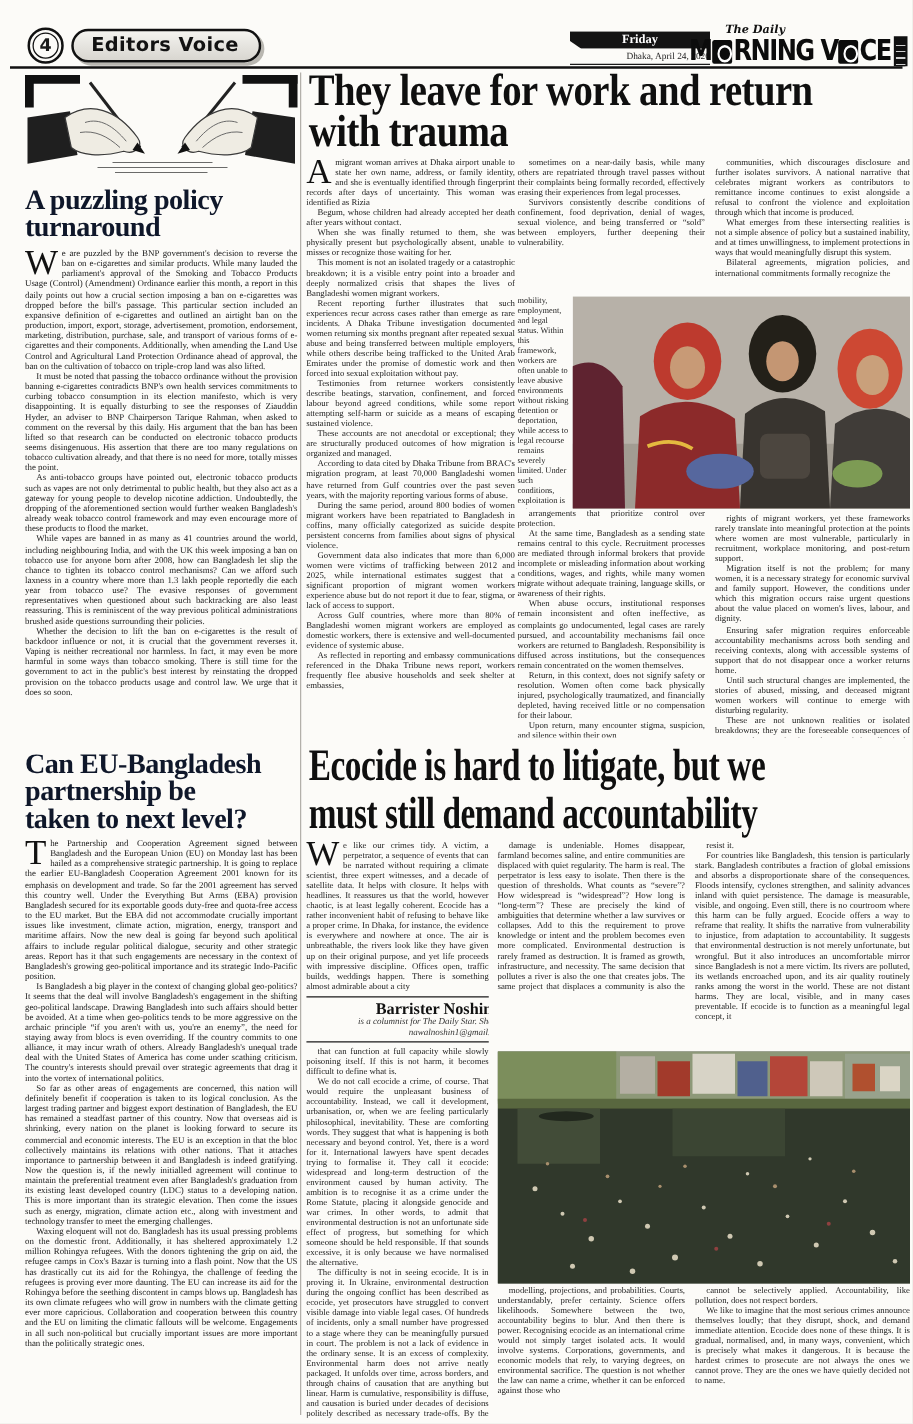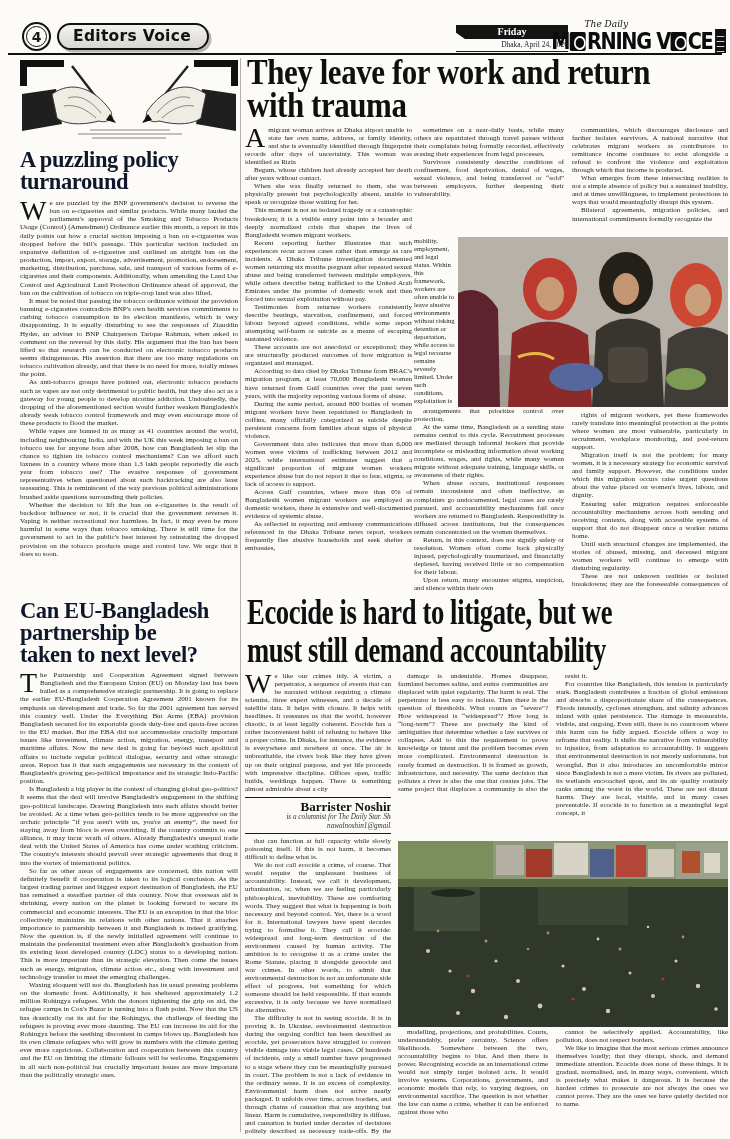--- a/index.html
+++ b/index.html
@@ -33,21 +33,21 @@
     background:#141414; color:#fff; text-align:center;
     font-family:"Liberation Serif", serif; font-weight:bold; font-size:10px; line-height:14px;
     clip-path:polygon(0 0,100% 0,100% 100%,9px 100%,0 55%);
   }
   .dateline {
     position:absolute; left:456px; top:40px; width:112px; text-align:right;
     font-size:7.5px; color:#222; border-bottom:1.3px solid #1a1a1a; padding-bottom:2px;
   }
   .masthead { position:absolute; right:4px; top:20px; width:170px; height:34px; }
   .masthead .the-daily {
-    position:absolute; right:98px; top:-1px; font-size:9px; font-weight:normal; font-style:italic;
+    position:absolute; right:98px; top:-1px; font-size:9px; font-weight:bold; font-style:italic;
     font-family:"DejaVu Serif", serif; color:#111; white-space:nowrap;
   }
   .masthead-main {
     position:absolute; right:0; top:8px; display:flex; align-items:center;
     font-family:"DejaVu Sans", sans-serif; font-weight:bold; font-size:23px;
     letter-spacing:-1.5px; color:#0c0c0c;
     transform:scaleX(.84); transform-origin:100% 50%; white-space:nowrap;
   }
   .o-block {
     display:inline-block; width:19px; height:19px; background:#0c0c0c; border-radius:2px;
@@ -205,29 +205,29 @@
 
   <div id="hl-trauma" class="headline-main">
     <span class="hl">They leave for work and return</span>
     <span class="hl">with trauma</span>
   </div>
 
   <div id="a1c1" class="col">
     <p class="lead"><span class="dc">A</span><span>migrant woman arrives at Dhaka airport unable to state her own name, address, or family identity, and she is eventually identified through fingerprint records after days of uncertainty. This woman was identified as Rizia</span></p>
     <div>
         <p>Begum, whose children had already accepted her death after years without contact.</p>
-        <p>When she was finally returned to them, she was physically present but psychologically absent, unable to speak or recognize those waiting for her.</p>
+        <p>When she was finally returned to them, she was physically present but psychologically absent, unable to misses or recognize those waiting for her.</p>
         <p>This moment is not an isolated tragedy or a catastrophic breakdown; it is a visible entry point into a broader and deeply normalized crisis that shapes the lives of Bangladeshi women migrant workers.</p>
         <p>Recent reporting further illustrates that such experiences recur across cases rather than emerge as rare incidents. A Dhaka Tribune investigation documented women returning six months pregnant after repeated sexual abuse and being transferred between multiple employers, while others describe being trafficked to the United Arab Emirates under the promise of domestic work and then forced into sexual exploitation without pay.</p>
         <p>Testimonies from returnee workers consistently describe beatings, starvation, confinement, and forced labour beyond agreed conditions, while some report attempting self-harm or suicide as a means of escaping sustained violence.</p>
         <p>These accounts are not anecdotal or exceptional; they are structurally produced outcomes of how migration is organized and managed.</p>
         <p>According to data cited by Dhaka Tribune from BRAC's migration program, at least 70,000 Bangladeshi women have returned from Gulf countries over the past seven years, with the majority reporting various forms of abuse.</p>
         <p>During the same period, around 800 bodies of women migrant workers have been repatriated to Bangladesh in coffins, many officially categorized as suicide despite persistent concerns from families about signs of physical violence.</p>
         <p>Government data also indicates that more than 6,000 women were victims of trafficking between 2012 and 2025, while international estimates suggest that a significant proportion of migrant women workers experience abuse but do not report it due to fear, stigma, or lack of access to support.</p>
-        <p>Across Gulf countries, where more than 0% of Bangladeshi women migrant workers are employed as domestic workers, there is extensive and well-documented evidence of systemic abuse.</p>
+        <p>Across Gulf countries, where more than 80% of Bangladeshi women migrant workers are employed as domestic workers, there is extensive and well-documented evidence of systemic abuse.</p>
         <p>As reflected in reporting and embassy communications referenced in the Dhaka Tribune news report, workers frequently flee abusive households and seek shelter at embassies,</p>
       </div>
   </div>
 
   <div id="a1c2" class="col">
     <div class="part-fixed">
         <p>sometimes on a near-daily basis, while many others are repatriated through travel passes without their complaints being formally recorded, effectively erasing their experiences from legal processes.</p>
         <p>Survivors consistently describe conditions of confinement, food deprivation, denial of wages, sexual violence, and being transferred or “sold” between employers, further deepening their vulnerability.</p>
       </div>
     <div class="wrap-narrow">mobility, employment, and legal status. Within this framework, workers are often unable to leave abusive environments without risking detention or deportation, while access to legal recourse remains severely limited. Under such conditions, exploitation is not an exception or deviation; it is structurally enabled and sustained through legal and institutional</div>

